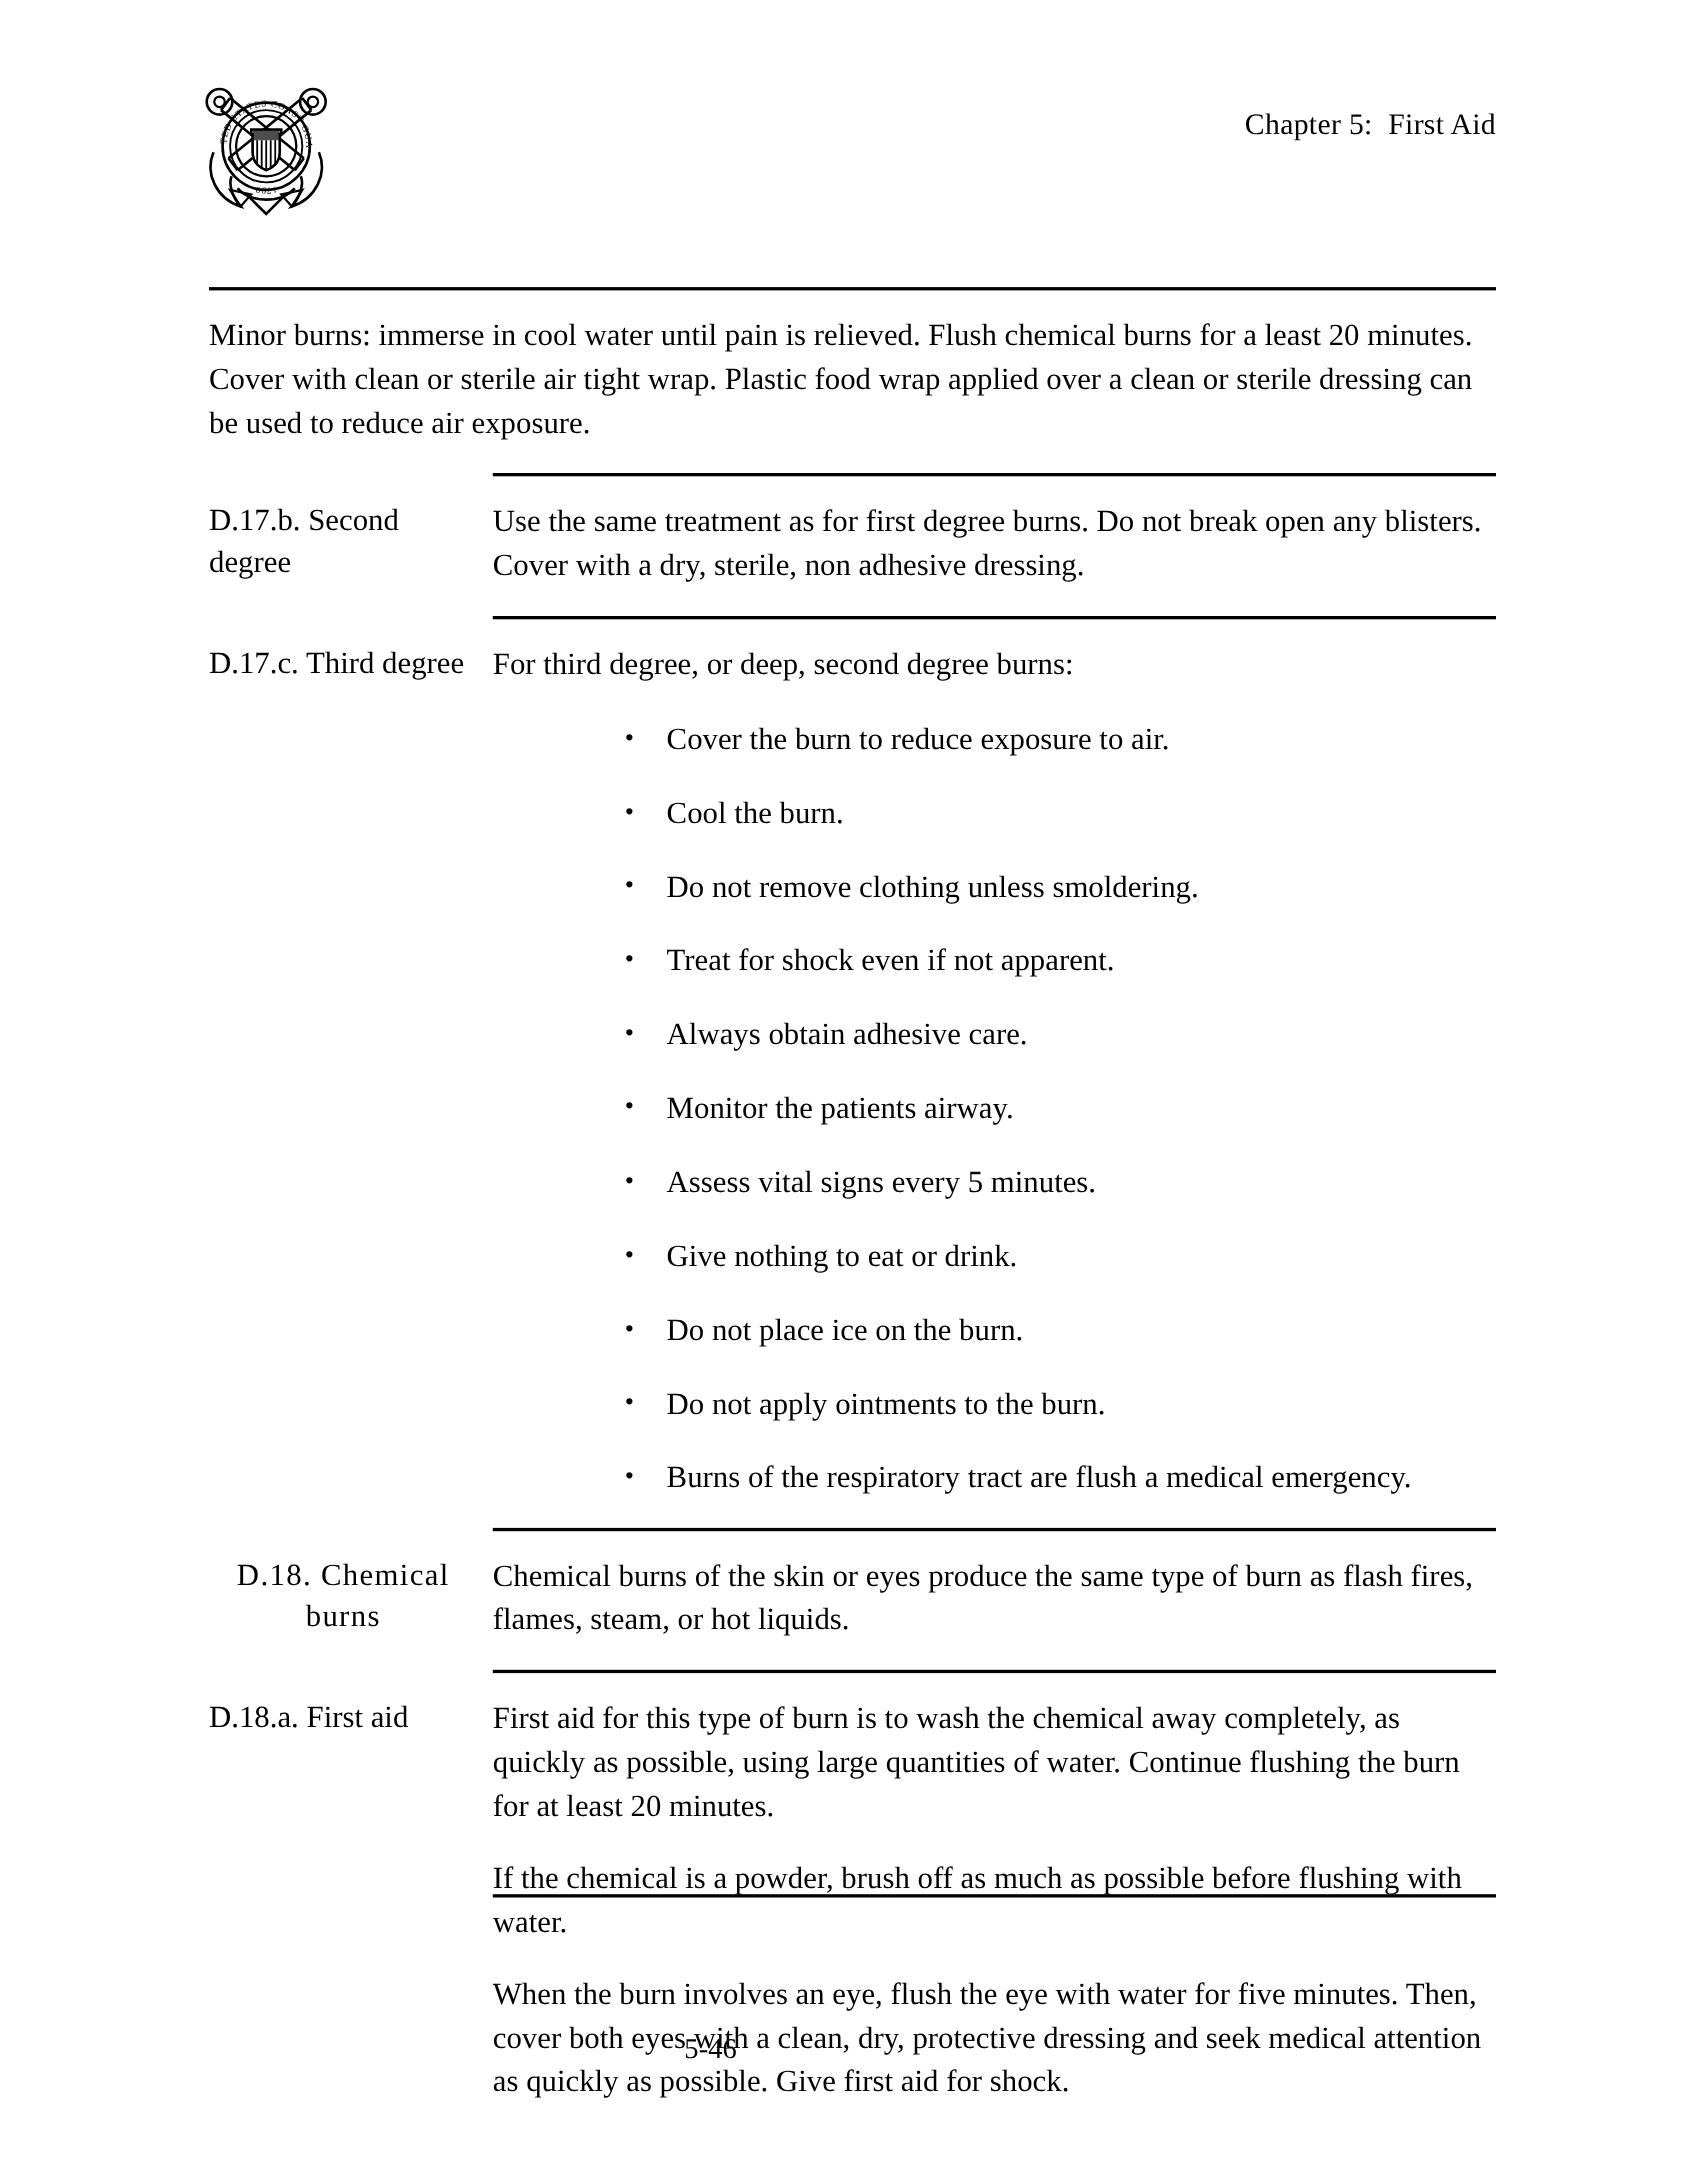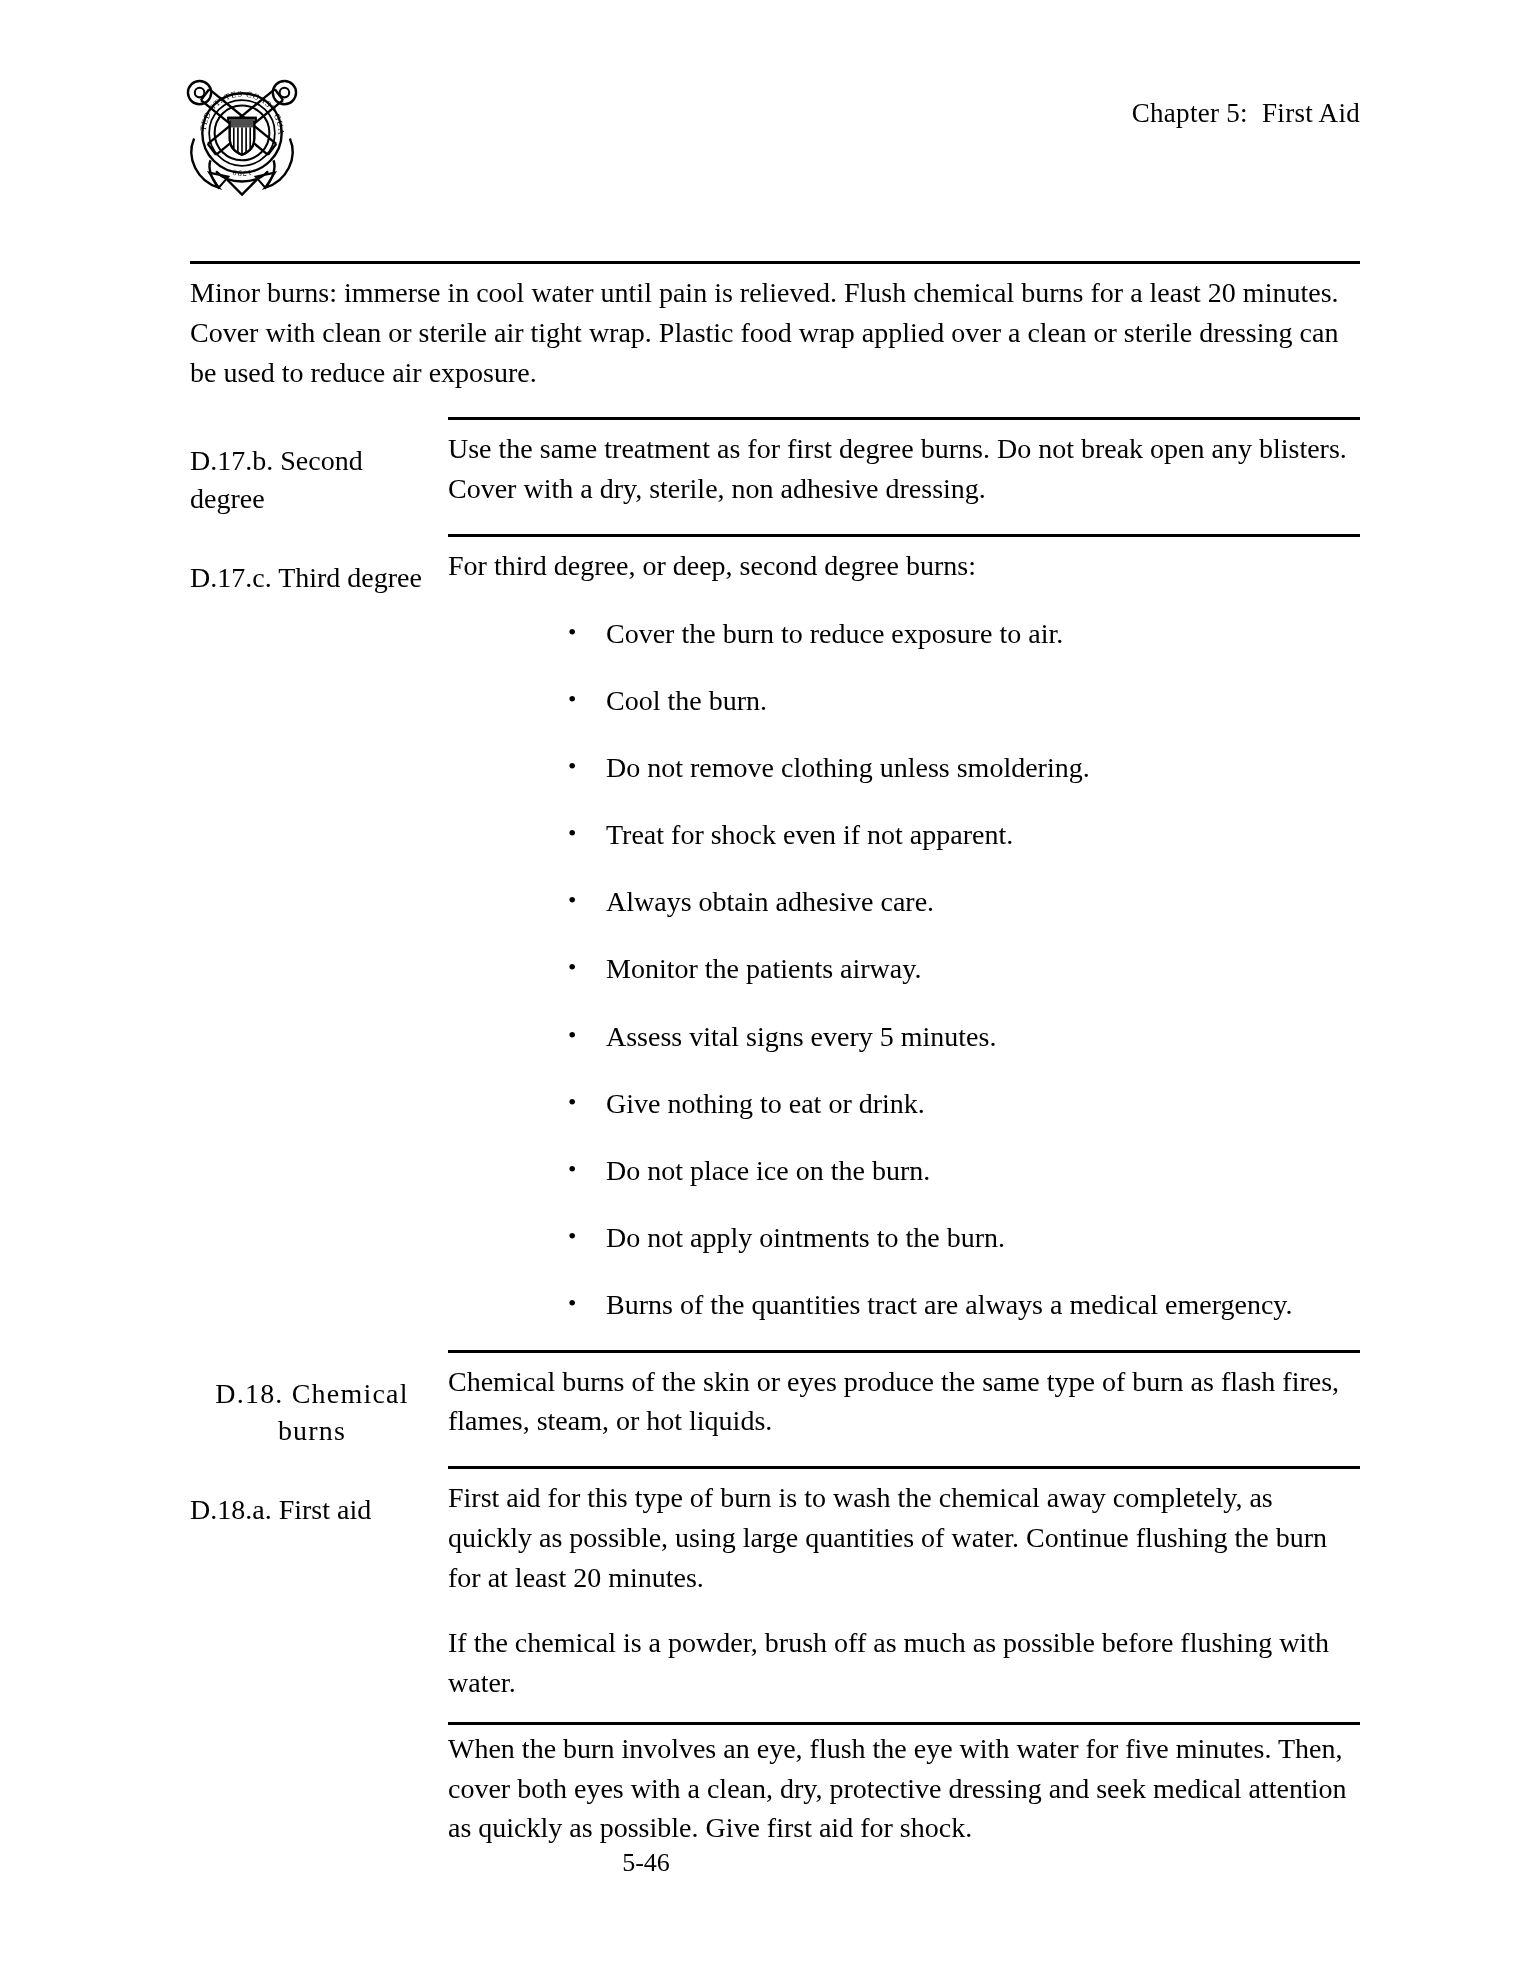--- a/index.html
+++ b/index.html
@@ -68,21 +68,21 @@
     line-height: 1.34;
   }
   .body-cell {
     flex: 1 1 auto;
     box-sizing: border-box;
     position: relative;
     border-top: 3px solid #000000;
     font-size: 28px;
     line-height: 1.42;
   }
-  .row-pad-top { padding-top: 9px; }
+  .row-pad-top { padding-top: 22px; }
   .row-pad-bot { padding-bottom: 22px; }
 
   .label-inner {
     padding-top: 25px;
   }
 
   .body-cell p {
     margin: 0 0 0 0;
     padding: 0;
   }
@@ -270,21 +270,21 @@
           <li>
             <span class="bullet-dot">•</span>
             <span>Do not place ice on the burn.</span>
           </li>
           <li>
             <span class="bullet-dot">•</span>
             <span>Do not apply ointments to the burn.</span>
           </li>
           <li>
             <span class="bullet-dot">•</span>
-            <span>Burns of the quantities tract are always a medical emergency.</span>
+            <span>Burns of the respiratory tract are flush a medical emergency.</span>
           </li>
         </ul>
       </div>
     </div>
 
     <div class="row">
       <div class="label-cell">
         <div class="label-inner spaced-label">
           <div>D.18.  Chemical</div>
           <div>burns</div>

